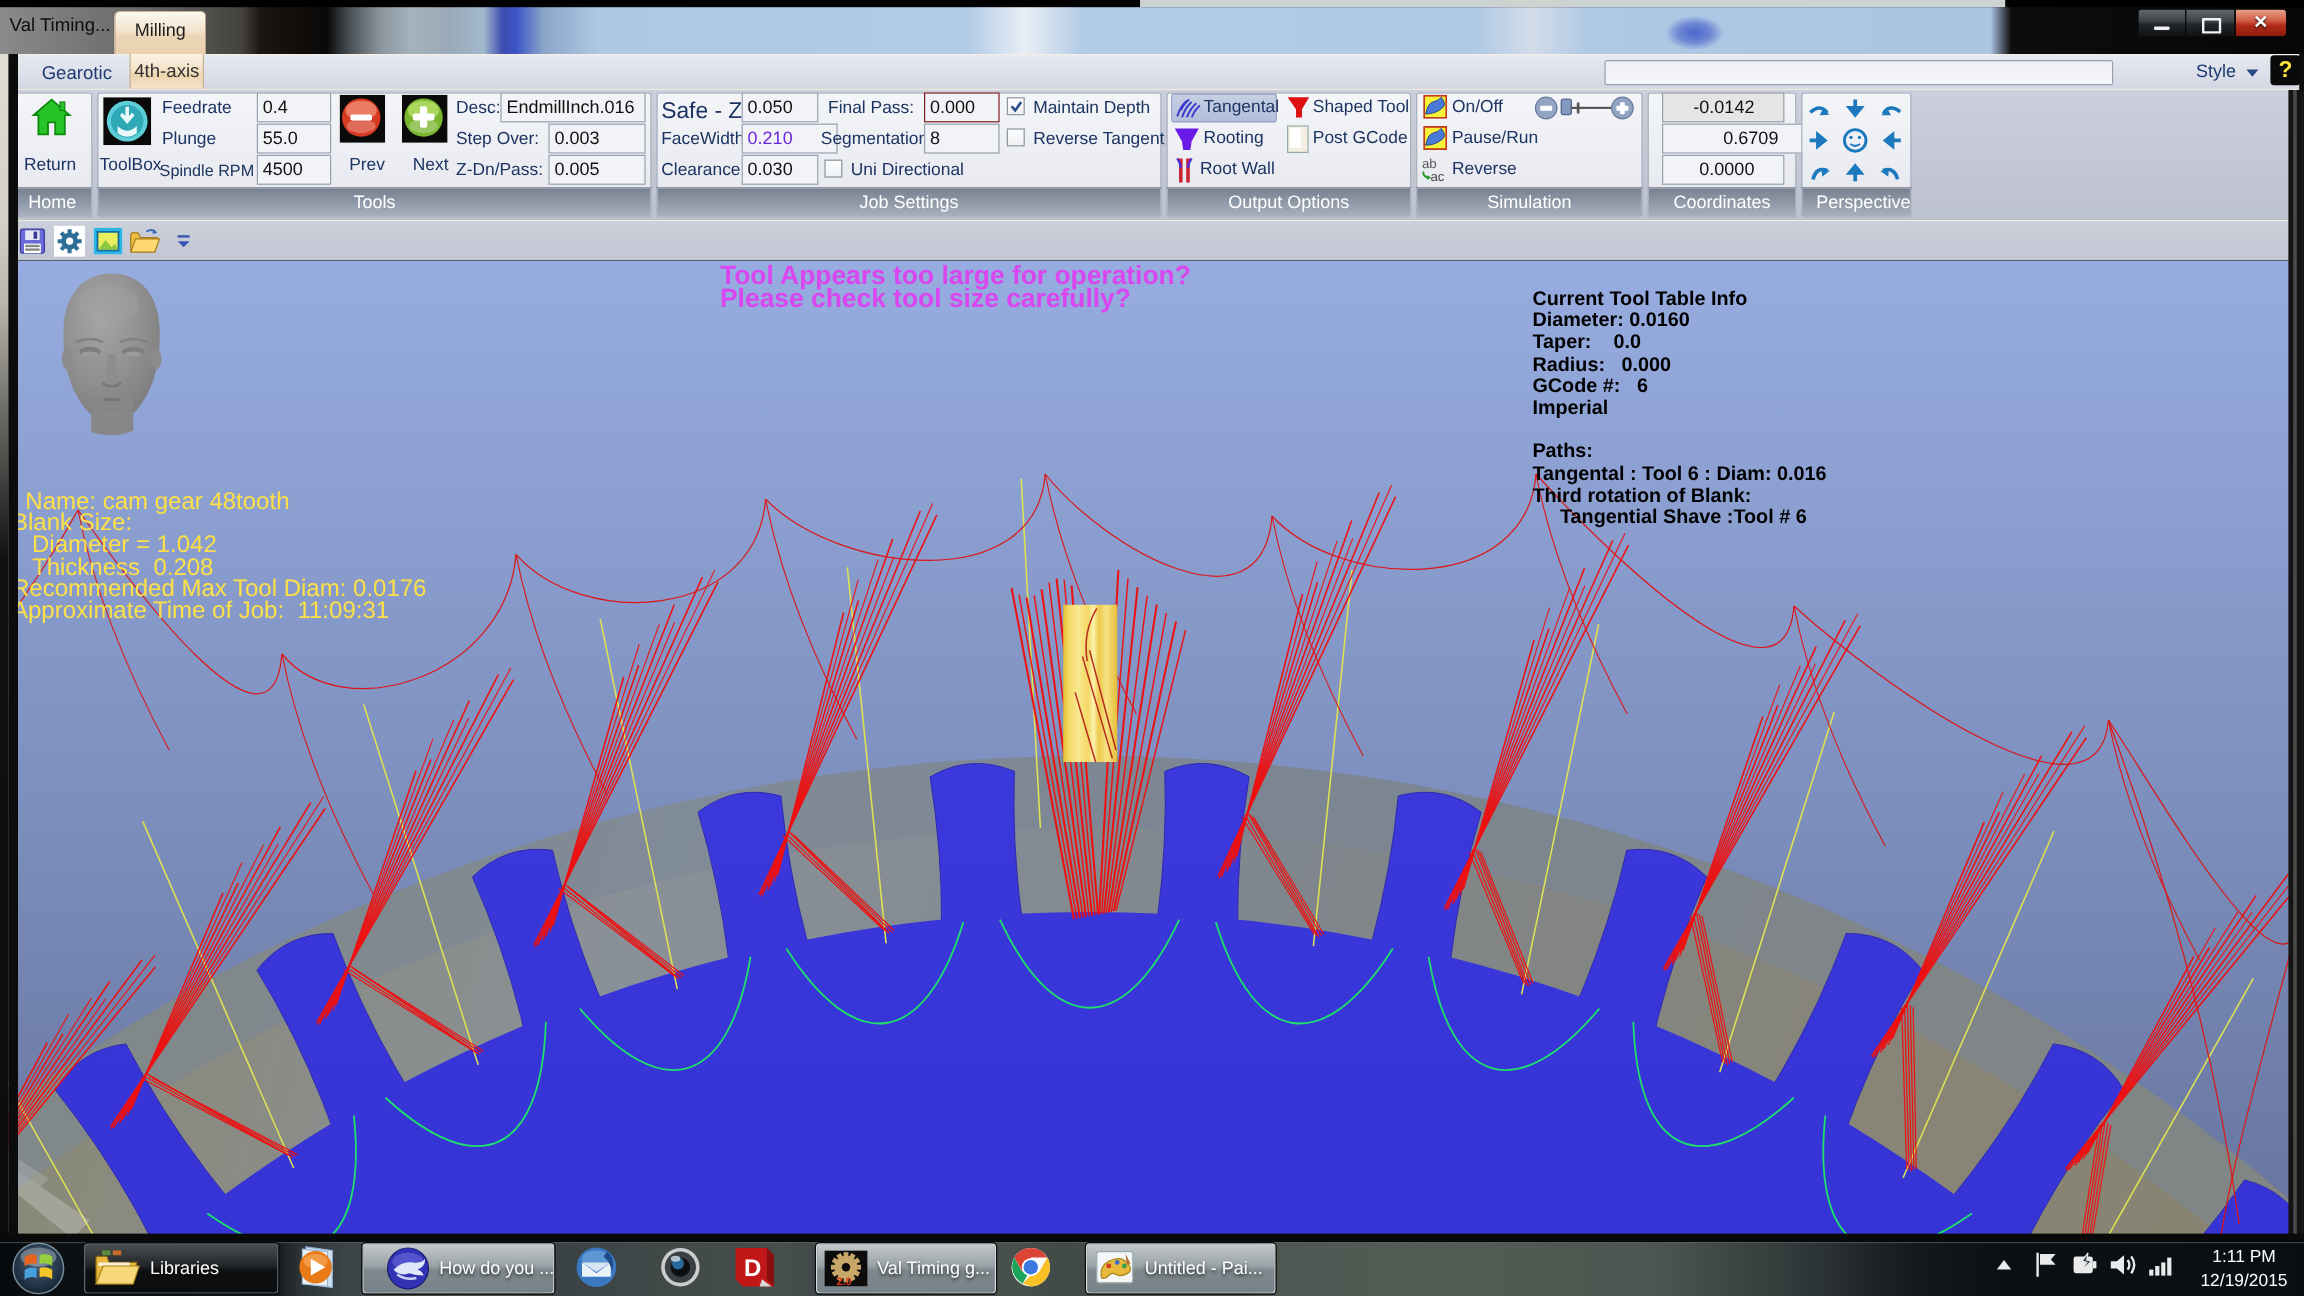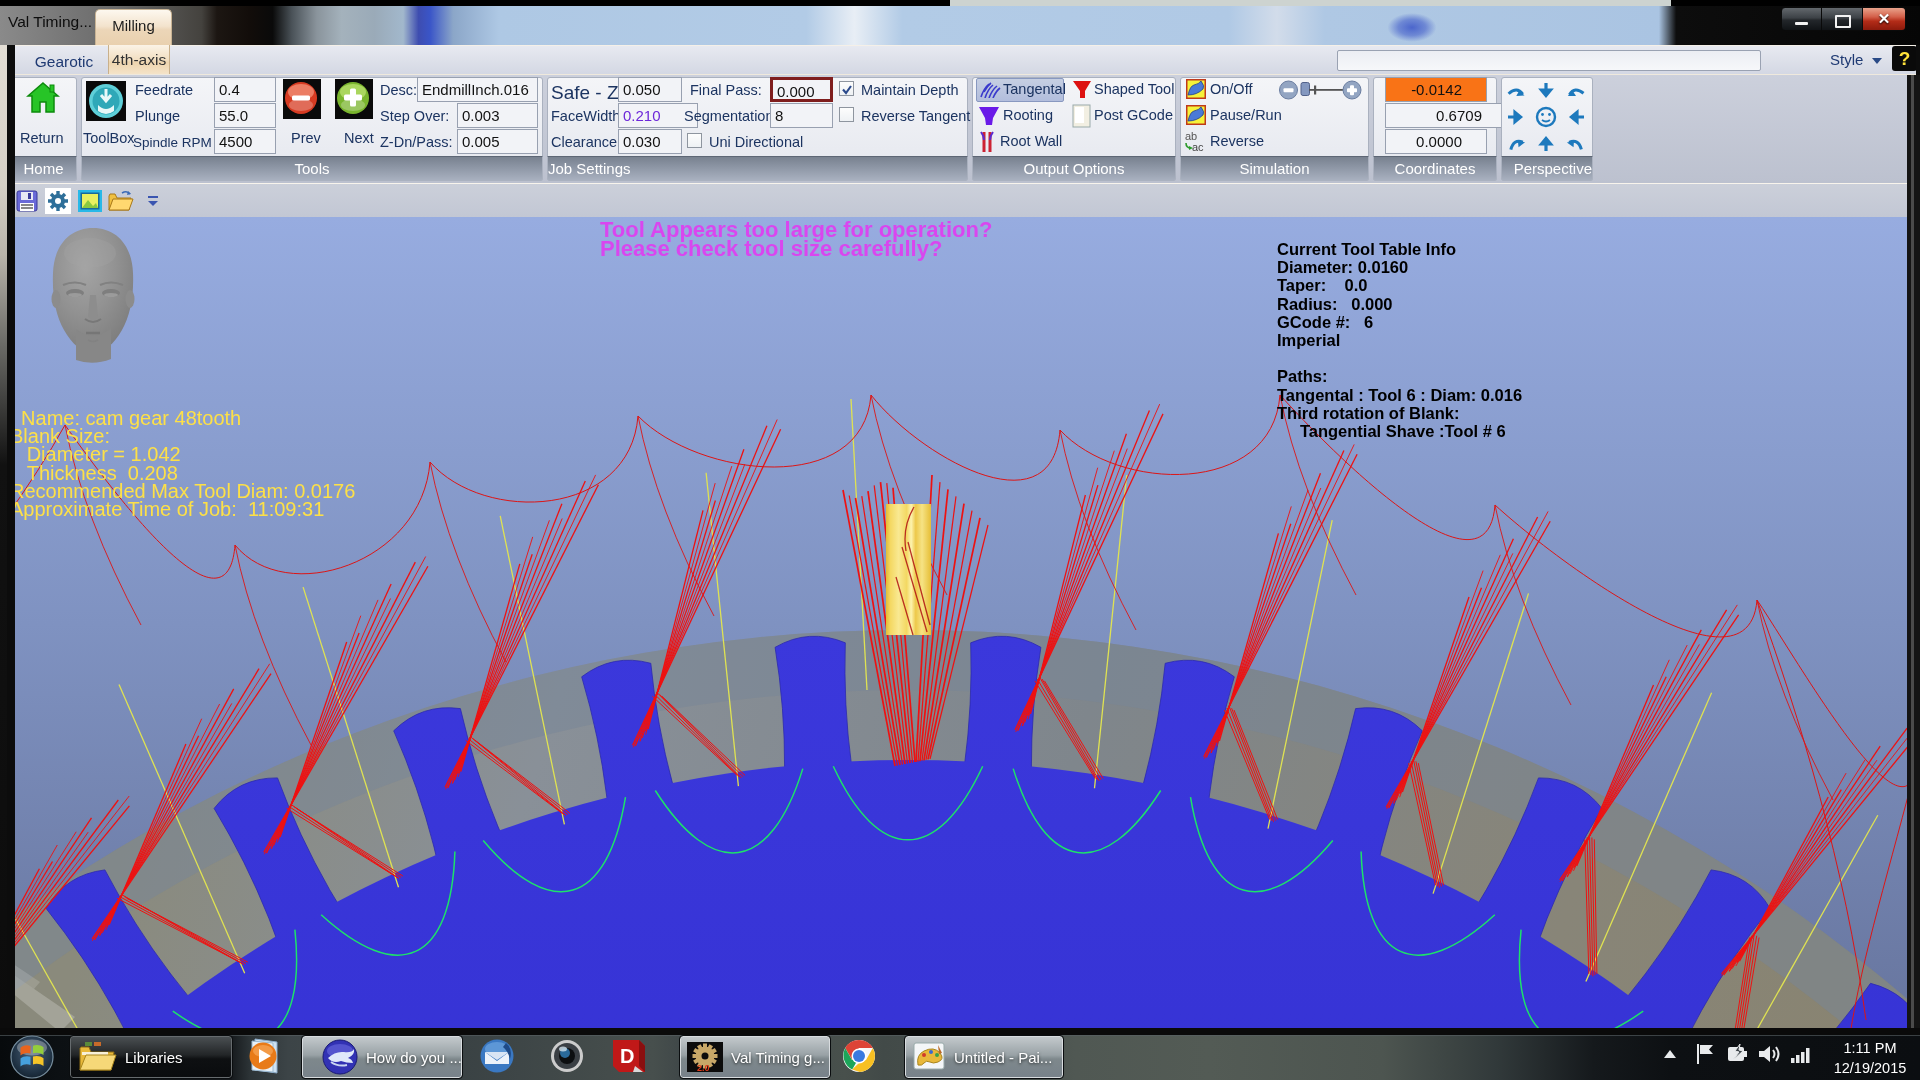--- a/index.html
+++ b/index.html
@@ -70,30 +70,30 @@
       <rect x="15" y="9.5" width="6" height="18" rx="1.5" fill="#fff"></rect>
     </svg></div>
 <div style="position:absolute;left:344px;top:130px;width:200px;font-size:14.5px;color:#1c3461;white-space:nowrap">Next</div>
 <div style="position:absolute;left:380px;top:82px;width:200px;font-size:14.5px;color:#1c3461;white-space:nowrap">Desc:</div>
 <div style="position:absolute;left:380px;top:108px;width:200px;font-size:14.5px;color:#1c3461;white-space:nowrap">Step Over:</div>
 <div style="position:absolute;left:380px;top:134px;width:200px;font-size:14.5px;color:#1c3461;white-space:nowrap">Z-Dn/Pass:</div>
 <div style="position:absolute;left:417px;top:77px;width:121px;height:25px;background:#f2f3f7;border:1px solid #98a0b0;box-sizing:border-box;font-size:15px;color:#111;padding-left:4px;line-height:23px;white-space:nowrap">EndmillInch.016</div>
 <div style="position:absolute;left:457px;top:103px;width:81px;height:25px;background:#f2f3f7;border:1px solid #98a0b0;box-sizing:border-box;font-size:15px;color:#111;padding-left:4px;line-height:23px;white-space:nowrap">0.003</div>
 <div style="position:absolute;left:457px;top:129px;width:81px;height:25px;background:#f2f3f7;border:1px solid #98a0b0;box-sizing:border-box;font-size:15px;color:#111;padding-left:4px;line-height:23px;white-space:nowrap">0.005</div>
 <div style="position:absolute;left:547px;top:77px;width:421px;height:104px;background:linear-gradient(#f4f5f8,#e9ebf1 70%,#e2e5ec);border:1px solid #aab1bf;border-radius:3px;box-sizing:border-box"></div>
-<div style="position:absolute;left:547px;top:156px;width:421px;height:25px;background:linear-gradient(#78818f,#8b94a3 40%,#a8b0bf);border-radius:0 0 3px 3px;border:1px solid #aab1bf;border-top:1px solid #5d6675;box-sizing:border-box;color:#fff;font-size:15px;text-align:left;line-height:23px">Job Settings</div>
+<div style="position:absolute;left:547px;top:156px;width:421px;height:25px;background:linear-gradient(#78818f,#8b94a3 40%,#a8b0bf);border-radius:0 0 3px 3px;border:1px solid #aab1bf;border-top:1px solid #5d6675;box-sizing:border-box;color:#fff;font-size:15px;text-align:center;line-height:23px">Job Settings</div>
 <div style="position:absolute;left:551px;top:82px;width:200px;font-size:19px;color:#1c3461;white-space:nowrap">Safe - Z:</div>
 <div style="position:absolute;left:551px;top:108px;width:200px;font-size:14.5px;color:#1c3461;white-space:nowrap">FaceWidth</div>
 <div style="position:absolute;left:551px;top:134px;width:200px;font-size:14.5px;color:#1c3461;white-space:nowrap">Clearance</div>
 <div style="position:absolute;left:618px;top:77px;width:64px;height:25px;background:#f2f3f7;border:1px solid #98a0b0;box-sizing:border-box;font-size:15px;color:#111;padding-left:4px;line-height:23px;white-space:nowrap">0.050</div>
 <div style="position:absolute;left:618px;top:103px;width:80px;height:25px;background:#f2f3f7;border:1px solid #98a0b0;box-sizing:border-box;font-size:15px;color:#6d28d9;padding-left:4px;line-height:23px;white-space:nowrap">0.210</div>
 <div style="position:absolute;left:618px;top:129px;width:64px;height:25px;background:#f2f3f7;border:1px solid #98a0b0;box-sizing:border-box;font-size:15px;color:#111;padding-left:4px;line-height:23px;white-space:nowrap">0.030</div>
 <div style="position:absolute;left:690px;top:82px;width:200px;font-size:14.5px;color:#1c3461;white-space:nowrap">Final Pass:</div>
 <div style="position:absolute;left:684px;top:108px;width:200px;font-size:14.5px;color:#1c3461;white-space:nowrap">Segmentation</div>
-<div style="position:absolute;left:770px;top:77px;width:63px;height:25px;background:#f2f3f7;border:3px solid #7f1d1d;box-sizing:border-box;font-size:15px;color:#111;padding-left:4px;line-height:23px;white-space:nowrap">0.000</div>
+<div style="position:absolute;left:770px;top:77px;width:63px;height:25px;background:#f2f3f7;border:1px solid #7f1d1d;box-sizing:border-box;font-size:15px;color:#111;padding-left:4px;line-height:23px;white-space:nowrap">0.000</div>
 <div style="position:absolute;left:770px;top:103px;width:63px;height:25px;background:#f2f3f7;border:1px solid #98a0b0;box-sizing:border-box;font-size:15px;color:#111;padding-left:4px;line-height:23px;white-space:nowrap">8</div>
 <div style="position:absolute;left:687px;top:133px;width:15px;height:15px;background:linear-gradient(#fdfdfd,#eef1f4);border:1px solid #8e959f;box-sizing:border-box"><svg width="13" height="13" viewBox="0 0 13 13" style="" xmlns="http://www.w3.org/2000/svg"></svg></div>
 <div style="position:absolute;left:709px;top:134px;width:200px;font-size:14.5px;color:#1c3461;white-space:nowrap">Uni Directional</div>
 <div style="position:absolute;left:839px;top:81px;width:15px;height:15px;background:linear-gradient(#fdfdfd,#eef1f4);border:1px solid #8e959f;box-sizing:border-box"><svg width="13" height="13" viewBox="0 0 13 13" style="" xmlns="http://www.w3.org/2000/svg">
       <path d="M3 6.5 L6 10 L11 3" stroke="#2b4a8c" stroke-width="2.1" fill="none"></path>
     </svg></div>
 <div style="position:absolute;left:861px;top:82px;width:200px;font-size:14.5px;color:#1c3461;white-space:nowrap">Maintain Depth</div>
 <div style="position:absolute;left:839px;top:107px;width:15px;height:15px;background:linear-gradient(#fdfdfd,#eef1f4);border:1px solid #8e959f;box-sizing:border-box"><svg width="13" height="13" viewBox="0 0 13 13" style="" xmlns="http://www.w3.org/2000/svg"></svg></div>
 <div style="position:absolute;left:861px;top:108px;width:200px;font-size:14.5px;color:#1c3461;white-space:nowrap">Reverse Tangent</div>
 <div style="position:absolute;left:972px;top:77px;width:204px;height:104px;background:linear-gradient(#f4f5f8,#e9ebf1 70%,#e2e5ec);border:1px solid #aab1bf;border-radius:3px;box-sizing:border-box"></div>
@@ -151,21 +151,21 @@
       <rect x="4.5" y="9.2" width="10" height="4" rx="1" fill="#fff"></rect>
       <rect x="22" y="3.5" width="8.5" height="13" rx="2" fill="#8498c0" stroke="#51618a"></rect>
       <rect x="30" y="10" width="34" height="1.8" fill="#555"></rect>
       <rect x="35" y="6.5" width="2.2" height="9" fill="#555"></rect>
       <circle cx="73" cy="11" r="9" fill="#93a5c2" stroke="#6a7da0"></circle>
       <rect x="68" y="9.2" width="10" height="4" rx="1" fill="#fff"></rect>
       <rect x="71" y="6.2" width="4" height="10" rx="1" fill="#fff"></rect>
     </svg></div>
 <div style="position:absolute;left:1373px;top:77px;width:124px;height:104px;background:linear-gradient(#f4f5f8,#e9ebf1 70%,#e2e5ec);border:1px solid #aab1bf;border-radius:3px;box-sizing:border-box"></div>
 <div style="position:absolute;left:1373px;top:156px;width:124px;height:25px;background:linear-gradient(#78818f,#8b94a3 40%,#a8b0bf);border-radius:0 0 3px 3px;border:1px solid #aab1bf;border-top:1px solid #5d6675;box-sizing:border-box;color:#fff;font-size:15px;text-align:center;line-height:23px">Coordinates</div>
-<div style="position:absolute;left:1385px;top:77px;width:102px;height:25px;background:#f97316;border:1px solid #98a0b0;box-sizing:border-box;font-size:15px;color:#111;padding-right:24px;text-align:right;line-height:23px;white-space:nowrap">-0.0142</div>
+<div style="position:absolute;left:1385px;top:77px;width:102px;height:25px;background:#e5e5e5;border:1px solid #98a0b0;box-sizing:border-box;font-size:15px;color:#111;padding-right:24px;text-align:right;line-height:23px;white-space:nowrap">-0.0142</div>
 <div style="position:absolute;left:1385px;top:103px;width:122px;height:25px;background:#f2f3f7;border:1px solid #98a0b0;box-sizing:border-box;font-size:15px;color:#111;padding-right:24px;text-align:right;line-height:23px;white-space:nowrap">0.6709</div>
 <div style="position:absolute;left:1385px;top:129px;width:102px;height:25px;background:#f2f3f7;border:1px solid #98a0b0;box-sizing:border-box;font-size:15px;color:#111;padding-right:24px;text-align:right;line-height:23px;white-space:nowrap">0.0000</div>
 <div style="position:absolute;left:1501px;top:77px;width:92px;height:104px;background:linear-gradient(#f4f5f8,#e9ebf1 70%,#e2e5ec);border:1px solid #aab1bf;border-radius:3px;box-sizing:border-box"></div>
 <div style="position:absolute;left:1501px;top:156px;width:92px;height:25px;background:linear-gradient(#78818f,#8b94a3 40%,#a8b0bf);border-radius:0 0 3px 3px;border:1px solid #aab1bf;border-top:1px solid #5d6675;box-sizing:border-box;color:#fff;font-size:15px;text-align:right;line-height:23px">Perspective</div>
 <div style="position:absolute;left:1505px;top:80px"><svg width="22" height="23" viewBox="0 0 22 23" style="" xmlns="http://www.w3.org/2000/svg">
       <g transform="translate(11,12) rotate(10) scale(1,1)">
         <path d="M-7 3 Q0 -6 7 1" stroke="#1d79bd" stroke-width="3" fill="none"></path>
         <path d="M3 -2 L9 2 L1 4 Z" fill="#1d79bd"></path>
       </g>
     </svg></div>

